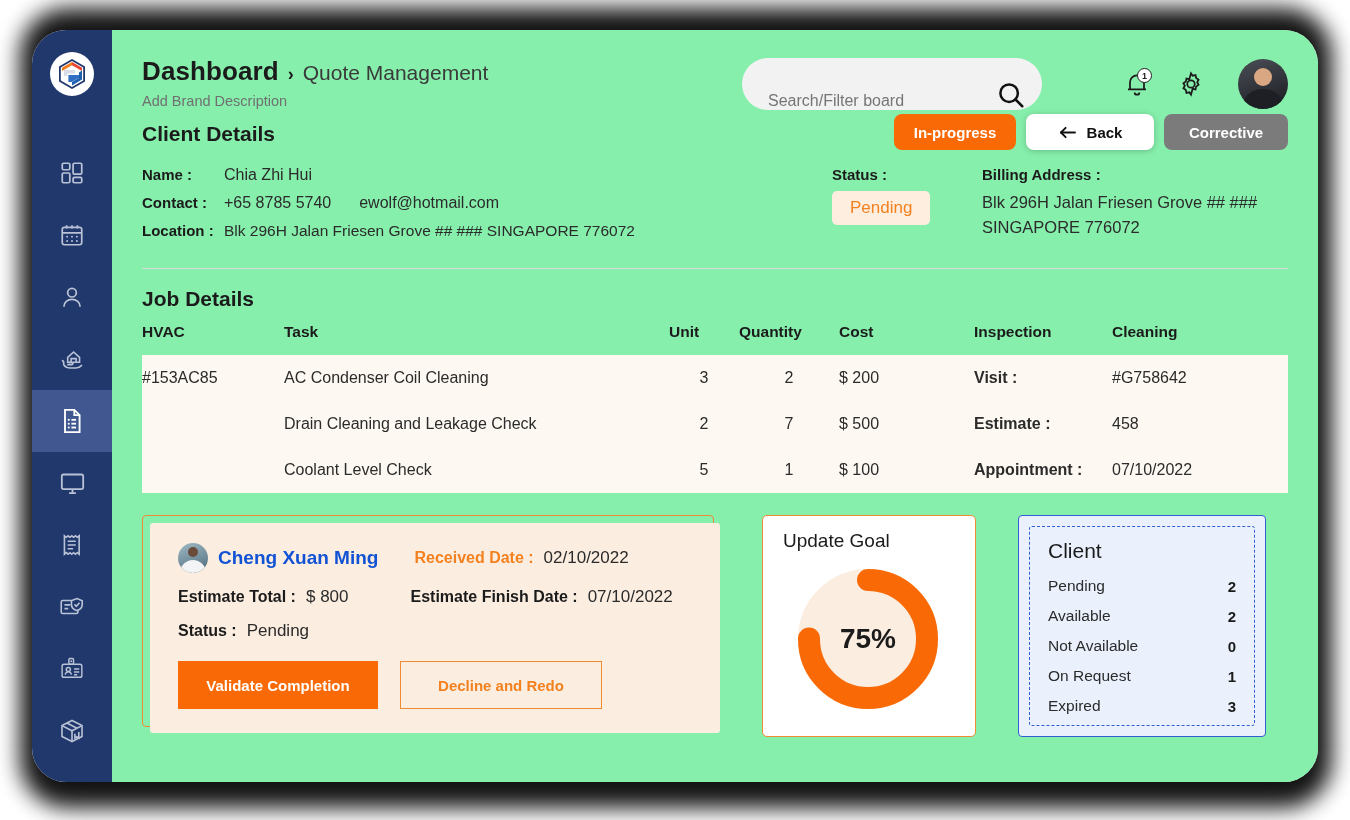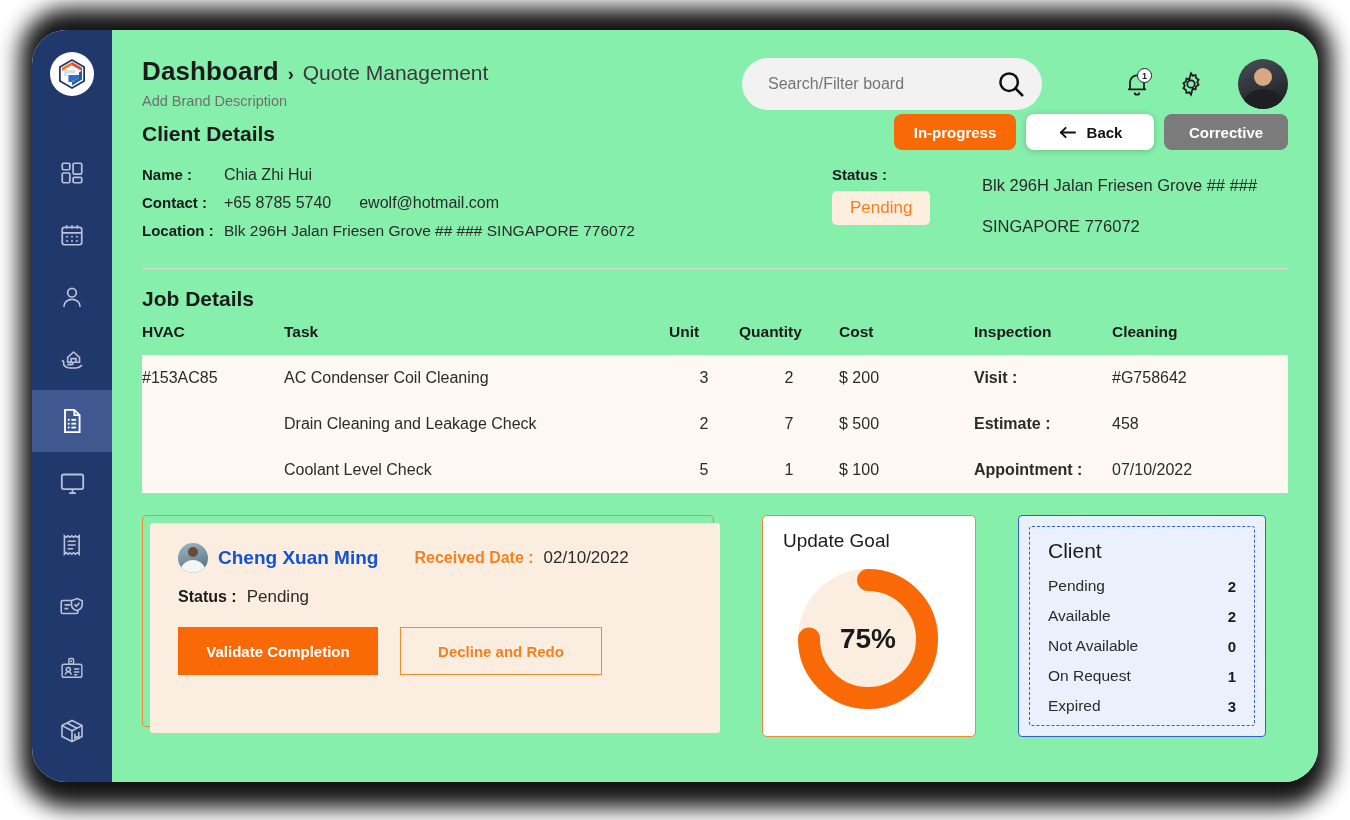--- a/index.html
+++ b/index.html
@@ -68,21 +68,21 @@
   .crumb .h2 { font-size: 21px; font-weight: 400; color: #3a3a3a; }
   .subtitle { font-size: 14.5px; color: #707070; margin-top: 6px; }
 
   .topbar-right {
     margin-left: auto; display: flex; align-items: center; gap: 0px;
     padding-top: 2px;
   }
   .search {
     width: 300px; height: 52px; border-radius: 26px;
     background: #f2f2f2;
-    display: flex; align-items: center;
+    display: flex; align-items: flex-end;
     padding: 0 16px 0 26px; gap: 15px;
     margin-right: 68px;
   }
   .search .ph { flex: 1; font-size: 16px; color: #5a5a5a; background:none;border:none;outline:none;font-family:inherit; }
   .icon-btn { width: 54px; height: 44px; display:flex; align-items:center; justify-content:center; position: relative; }
   .bell-badge {
     position: absolute; top: 6px; right: 12px;
     width: 15px; height: 15px; border-radius: 50%;
     border: 1.4px solid #222; background: #fff;
     font-size: 9px; color: #222; display: flex; align-items: center; justify-content: center;
@@ -414,22 +414,23 @@
               <span class="val sm">Blk 296H Jalan Friesen Grove ## ### SINGAPORE 776072</span>
             </div>
           </div>
 
           <div class="client-mid">
             <div class="lbl" style="width:auto">Status :</div>
             <div class="pill">Pending</div>
           </div>
 
           <div class="client-right">
+            <div class="lbl" style="width:auto">Billing Address :</div>
             <div class="addr">Blk 296H Jalan Friesen Grove ## ###</div>
-            <div class="addr" style="margin-top:16px">SINGAPORE 776072</div>
+            <div class="addr" style="margin-top:0">SINGAPORE 776072</div>
           </div>
         </div>
 
         <div class="divider"></div>
       </div>
 
       <div class="job">
         <div class="section-title">Job Details</div>
 
         <table class="jobs">
@@ -482,20 +483,26 @@
           <div class="estimate-outline"></div>
           <div class="estimate-fill">
 
             <div class="est-line">
               <div class="est-avatar"></div>
               <span class="est-name">Cheng Xuan Ming</span>
               <span class="est-k-orange">Received Date :</span>
               <span class="est-v">02/10/2022</span>
             </div>
 
+            <div class="est-line">
+              <span class="est-k">Estimate Total :</span>
+              <span class="est-v">$ 800</span>
+              <span class="est-k est-col2" style="margin-left:62px">Estimate Finish Date :</span>
+              <span class="est-v">07/10/2022</span>
+            </div>
 
             <div class="est-line">
               <span class="est-k">Status :</span>
               <span class="est-v">Pending</span>
             </div>
 
             <div class="est-actions">
               <div class="btn-validate">Validate Completion</div>
               <div class="btn-decline">Decline and Redo</div>
             </div>

